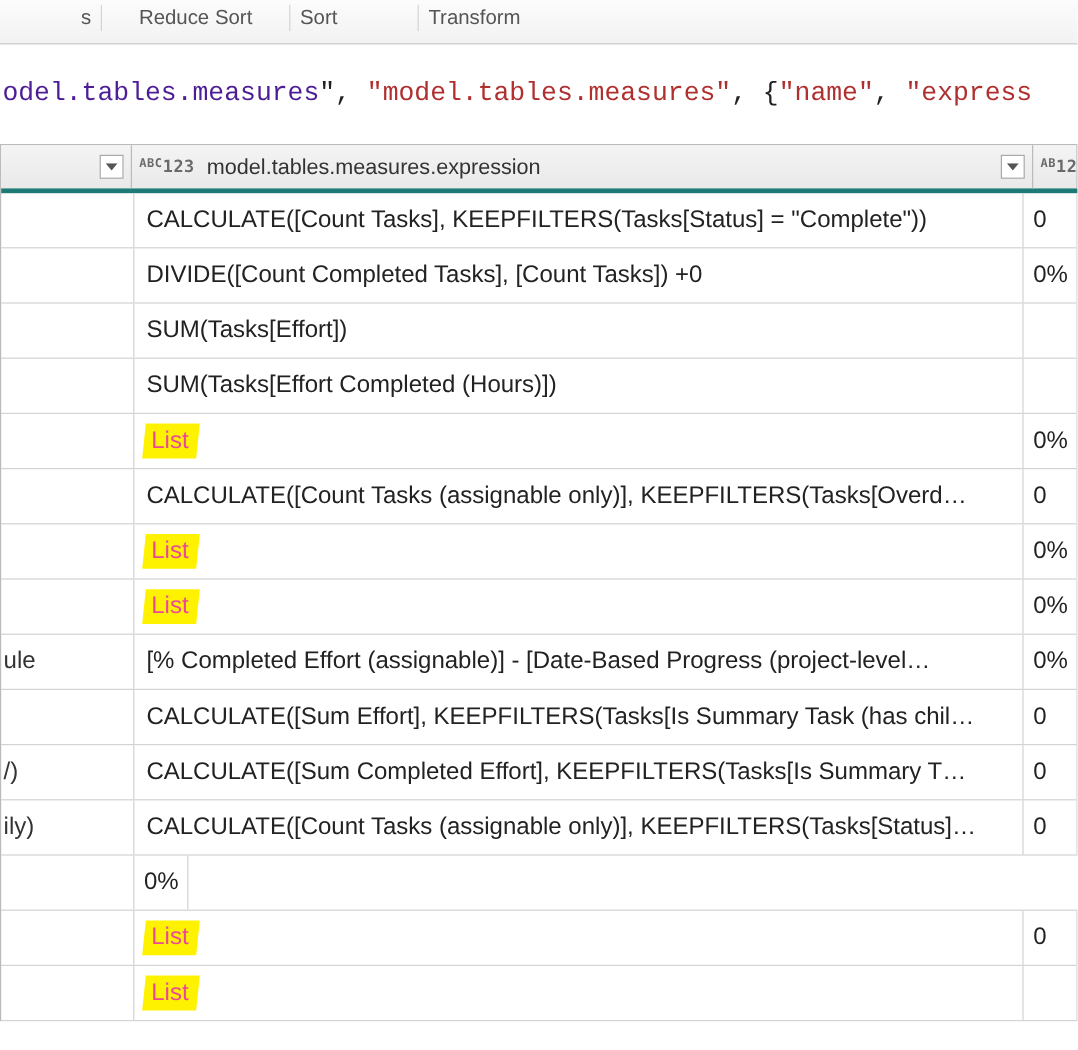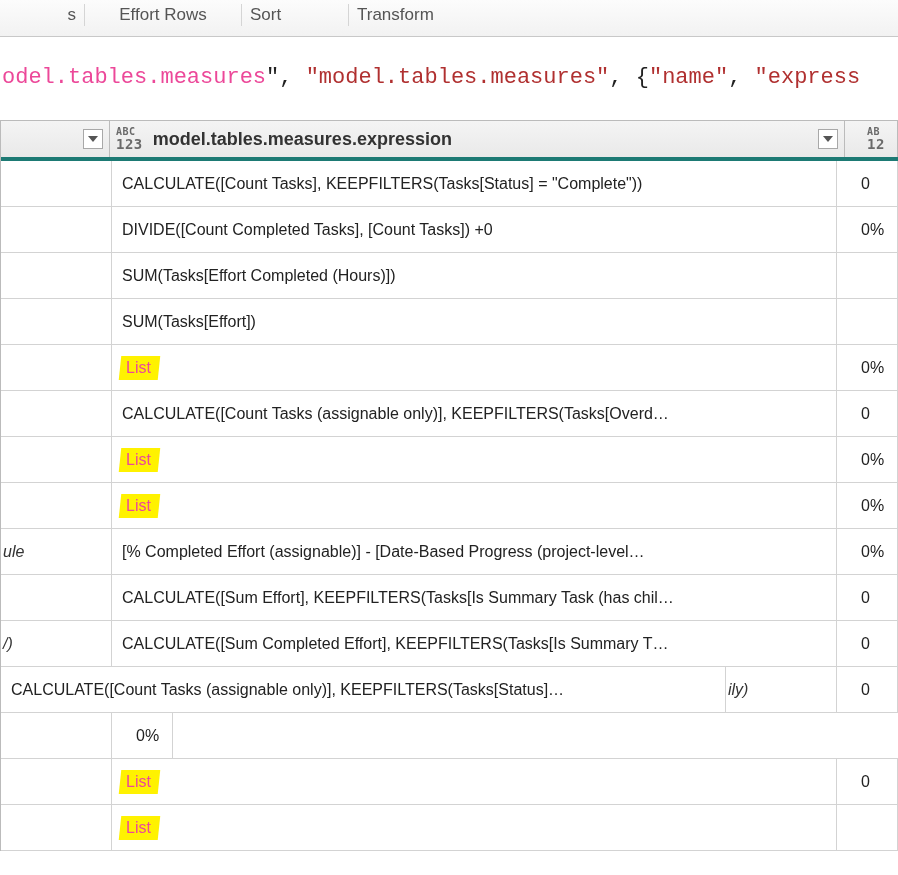--- a/index.html
+++ b/index.html
@@ -46,21 +46,21 @@
     border-bottom: 6px solid #fff;
   }
   .formula {
     font-family: Consolas, "Courier New", monospace;
     font-size: 22px;
     white-space: nowrap;
     overflow: hidden;
     padding-left: 2px;
     color: #222;
   }
-  .formula .name  { color: #ec4899; text-align: right; }
+  .formula .name  { color: #4c1d95; text-align: right; }
   .formula .str   { color: #b03030; }
   .formula .punc  { color: #222; }
   .formula .brace { color: #222; }
 
   
   .grid {
     border-top: 1px solid #bbb;
     border-left: 1px solid #bbb;
   }
   .hdr-row {
@@ -76,67 +76,67 @@
     border-right: 1px solid #bbb;
     font-size: 18px;
     font-weight: 600;
     color: #333;
     position: relative;
     overflow: hidden;
     white-space: nowrap;
   }
   .col-left  { flex: 0 0 108px; }
   .col-expr  { flex: 1 1 auto; }
-  .col-right { flex: 0 0 36px; margin-left: 16px; }
+  .col-right { flex: 0 0 36px; }
 
   .drop {
     width: 18px; height: 18px;
     border: 1px solid #a8a8a8;
     background: #fff;
     margin: 0 6px 0 auto;
     display: flex; align-items: center; justify-content: center;
   }
   .drop svg { width: 10px; height: 6px; }
   .drop polygon { fill: #555; }
 
   .type-icon {
-    display: flex; flex-direction: column;
+    display: flex; flex-direction: row;
     line-height: 1;
     margin: 0 6px 0 6px;
     color: #6a6a6a;
     font-family: Consolas, monospace;
     justify-content: space-between;
   }
   .type-icon .t1 { font-size: 10px; letter-spacing: 0.5px;}
   .type-icon .t2 { font-size: 14px; letter-spacing: 0.5px;}
 
   .hdr-title {
     flex: 1;
     padding-left: 4px;
-    font-weight: 700;
+    font-weight: 400;
     overflow: hidden;
     text-overflow: clip;
   }
 
   .data-row {
     display: flex;
     height: 45px;
     border-bottom: 1px solid #d3d3d3;
     align-items: center;
   }
   .cell {
     height: 100%;
     display: flex;
     align-items: center;
     overflow: hidden;
     white-space: nowrap;
     border-right: 1px solid #d3d3d3;
-    font-size: 16px;
-  }
-  .cell.col-left  { padding-left: 2px; color: #333; font-style: italic;}
+    font-size: 20px;
+  }
+  .cell.col-left  { padding-left: 2px; color: #333;}
   .cell.col-expr  { padding-left: 10px; color: #222;}
   .cell.col-right { padding-left: 8px; color: #222;}
 
   .list-link {
     color: #ec4899;
     position: relative;
     padding: 1px 6px 1px 4px;
   }
   .list-link .hl {
     position: absolute;
@@ -149,21 +149,21 @@
   .cutoff { text-overflow: ellipsis; overflow: hidden; }
 </style>
 </head>
 <body>
 
 <div class="ribbon">
   <div class="group s">
       <span>s</span>
     </div>
   <div class="group reduce">
-      <span>Effort Rows</span>
+      <span>Reduce Sort</span>
     </div>
   <div class="group sort">
       <span>Sort</span>
     </div>
   <div class="group transform">
       <span>Transform</span>
     </div>
 </div>
 
 <div class="formula-area">
@@ -208,30 +208,30 @@
         <div class="cell col-expr cutoff">CALCULATE([Count Tasks], KEEPFILTERS(Tasks[Status] = "Complete"))</div>
         <div class="cell col-right">0</div>
       </div>
       <div class="data-row">
         <div class="cell col-left"></div>
         <div class="cell col-expr cutoff">DIVIDE([Count Completed Tasks], [Count Tasks]) +0</div>
         <div class="cell col-right">0%</div>
       </div>
       <div class="data-row">
         <div class="cell col-left"></div>
+        <div class="cell col-expr cutoff">SUM(Tasks[Effort])</div>
+        <div class="cell col-right"></div>
+      </div>
+      <div class="data-row">
+        <div class="cell col-left"></div>
         <div class="cell col-expr cutoff">SUM(Tasks[Effort Completed (Hours)])</div>
         <div class="cell col-right"></div>
       </div>
       <div class="data-row">
         <div class="cell col-left"></div>
-        <div class="cell col-expr cutoff">SUM(Tasks[Effort])</div>
-        <div class="cell col-right"></div>
-      </div>
-      <div class="data-row">
-        <div class="cell col-left"></div>
         <div class="cell col-expr cutoff">
           <span class="list-link" style="position: relative; z-index: 0;"><span class="hl"></span><span>List</span></span>
         </div>
         <div class="cell col-right">0%</div>
       </div>
       <div class="data-row">
         <div class="cell col-left"></div>
         <div class="cell col-expr cutoff">CALCULATE([Count Tasks (assignable only)], KEEPFILTERS(Tasks[Overd…</div>
         <div class="cell col-right">0</div>
       </div>
@@ -258,22 +258,22 @@
         <div class="cell col-left"></div>
         <div class="cell col-expr cutoff">CALCULATE([Sum Effort], KEEPFILTERS(Tasks[Is Summary Task (has chil…</div>
         <div class="cell col-right">0</div>
       </div>
       <div class="data-row">
         <div class="cell col-left">/)</div>
         <div class="cell col-expr cutoff">CALCULATE([Sum Completed Effort], KEEPFILTERS(Tasks[Is Summary T…</div>
         <div class="cell col-right">0</div>
       </div>
       <div class="data-row">
+        <div class="cell col-left">ily)</div>
         <div class="cell col-expr cutoff">CALCULATE([Count Tasks (assignable only)], KEEPFILTERS(Tasks[Status]…</div>
-        <div class="cell col-left">ily)</div>
         <div class="cell col-right">0</div>
       </div>
       <div class="data-row">
         <div class="cell col-left"></div>
         <div class="cell col-right">0%</div>
       </div>
       <div class="data-row">
         <div class="cell col-left"></div>
         <div class="cell col-expr cutoff">
           <span class="list-link" style="position: relative; z-index: 0;"><span class="hl"></span><span>List</span></span>

